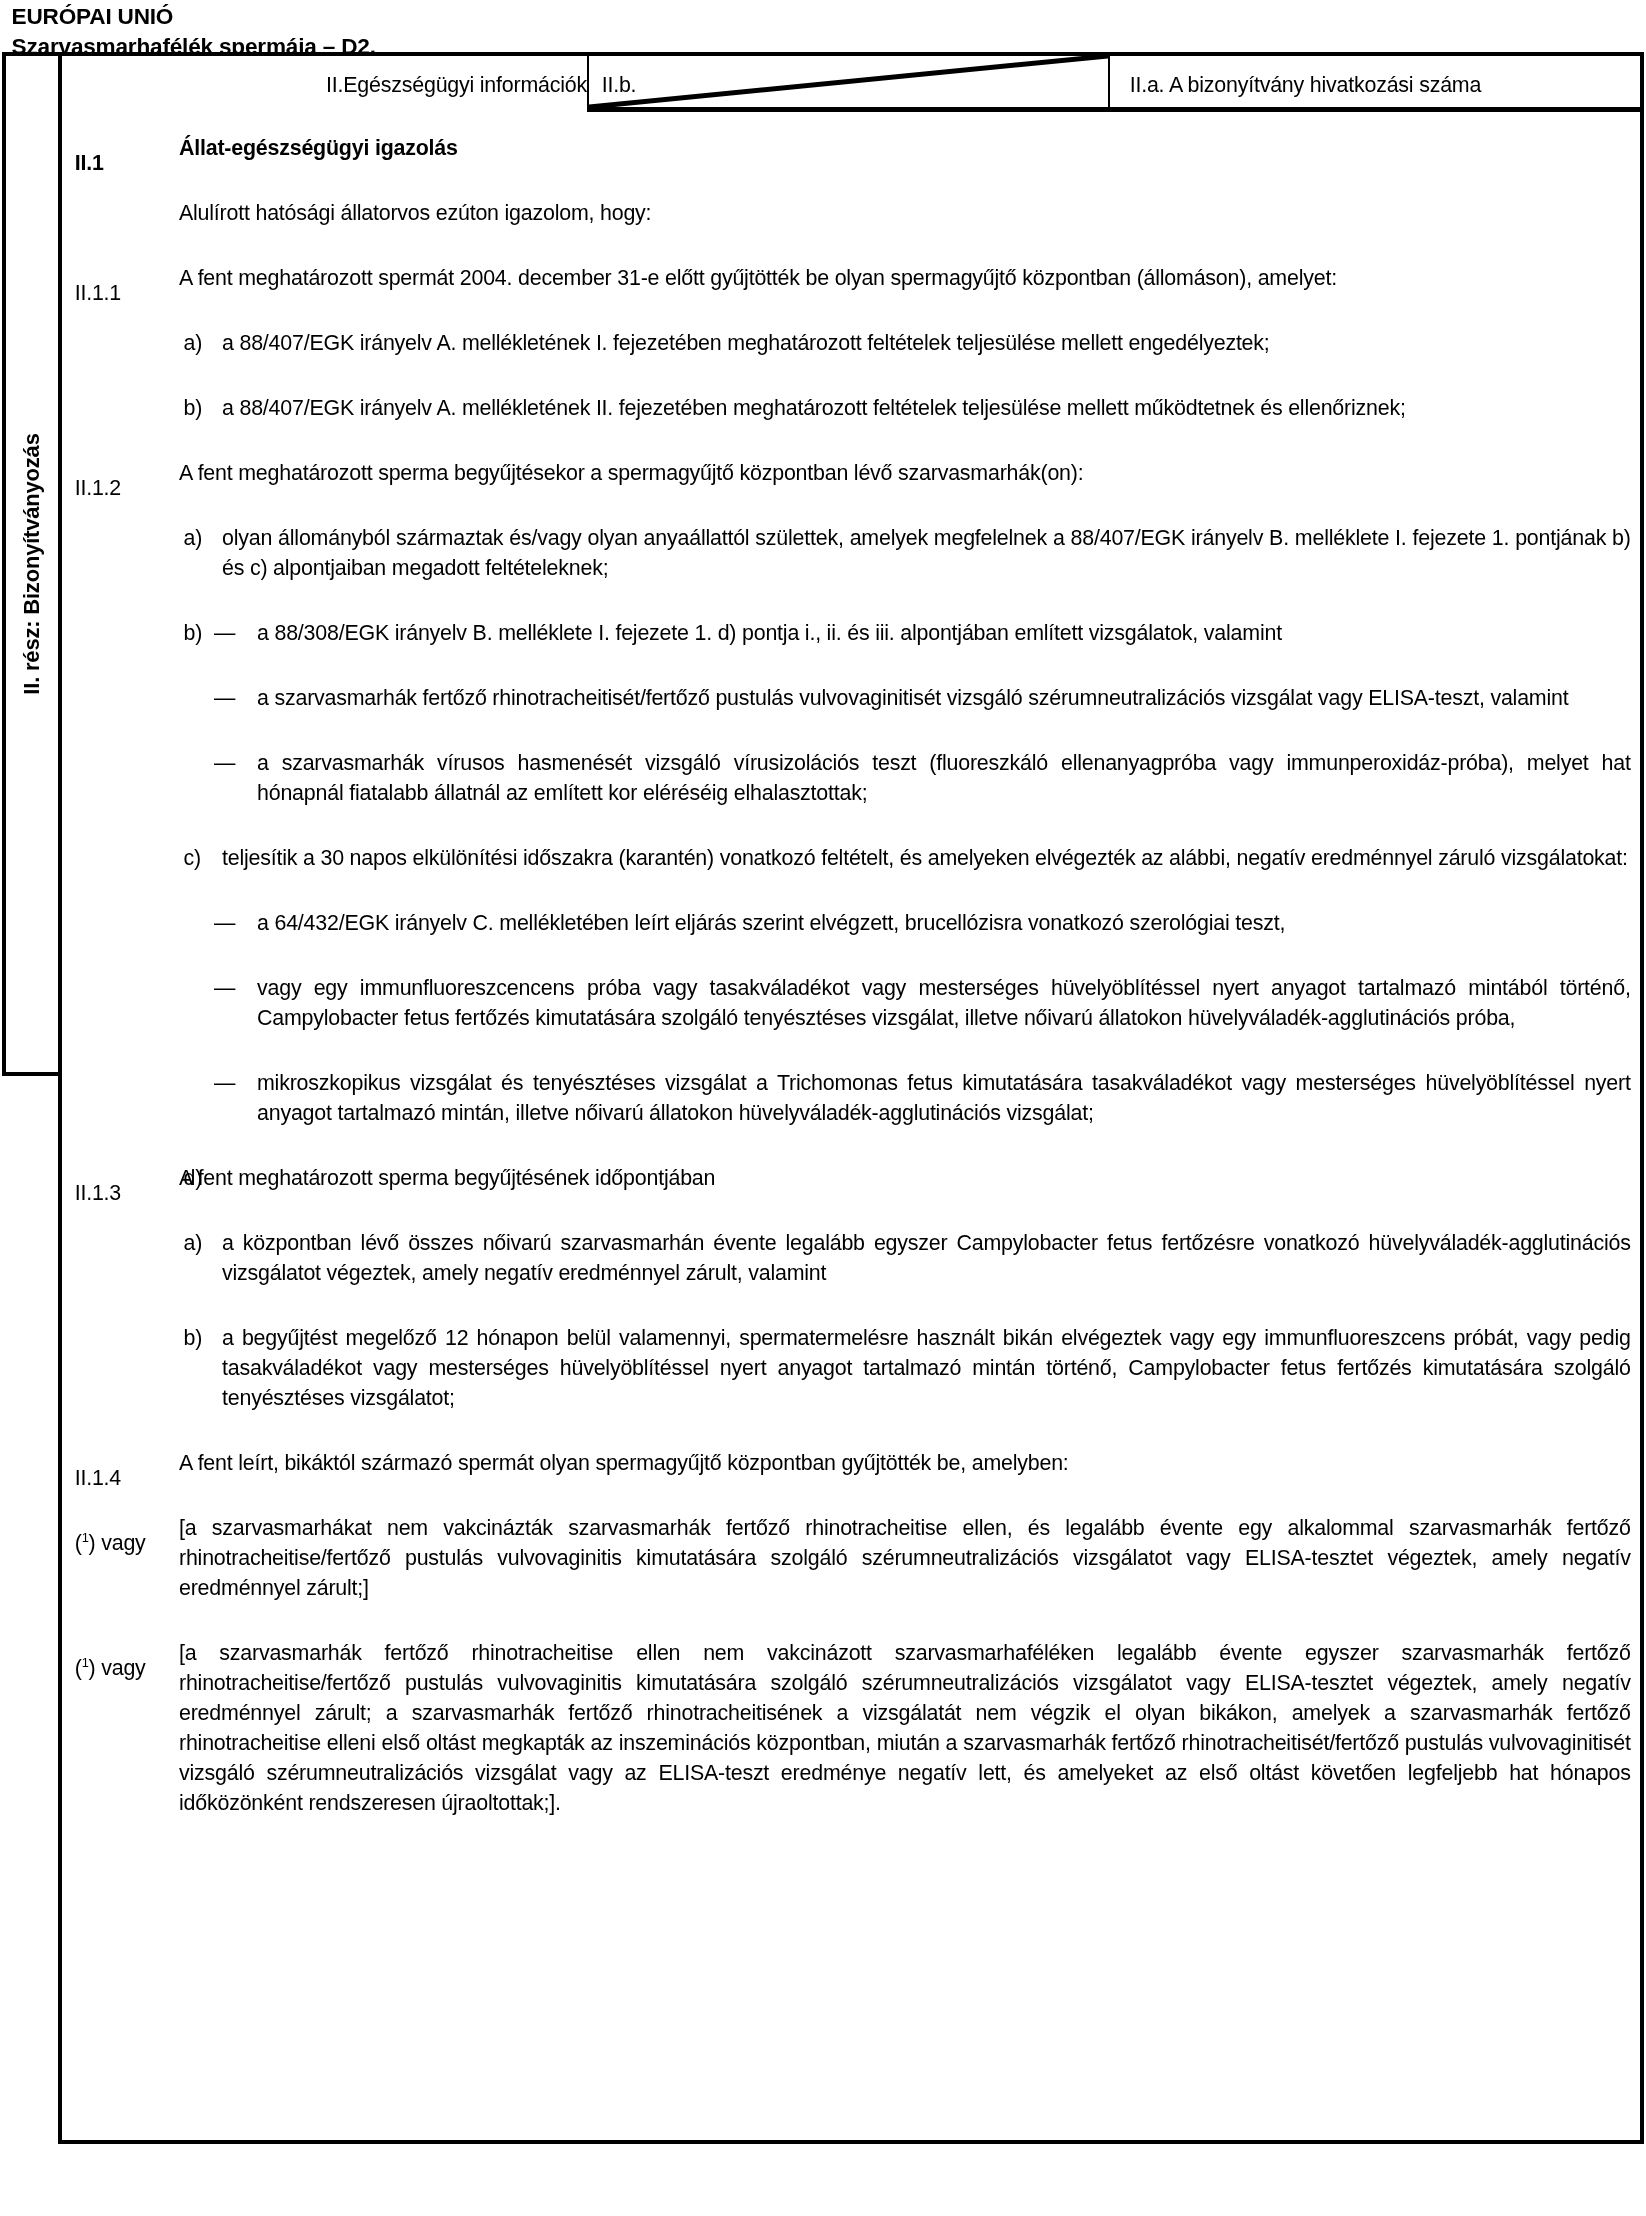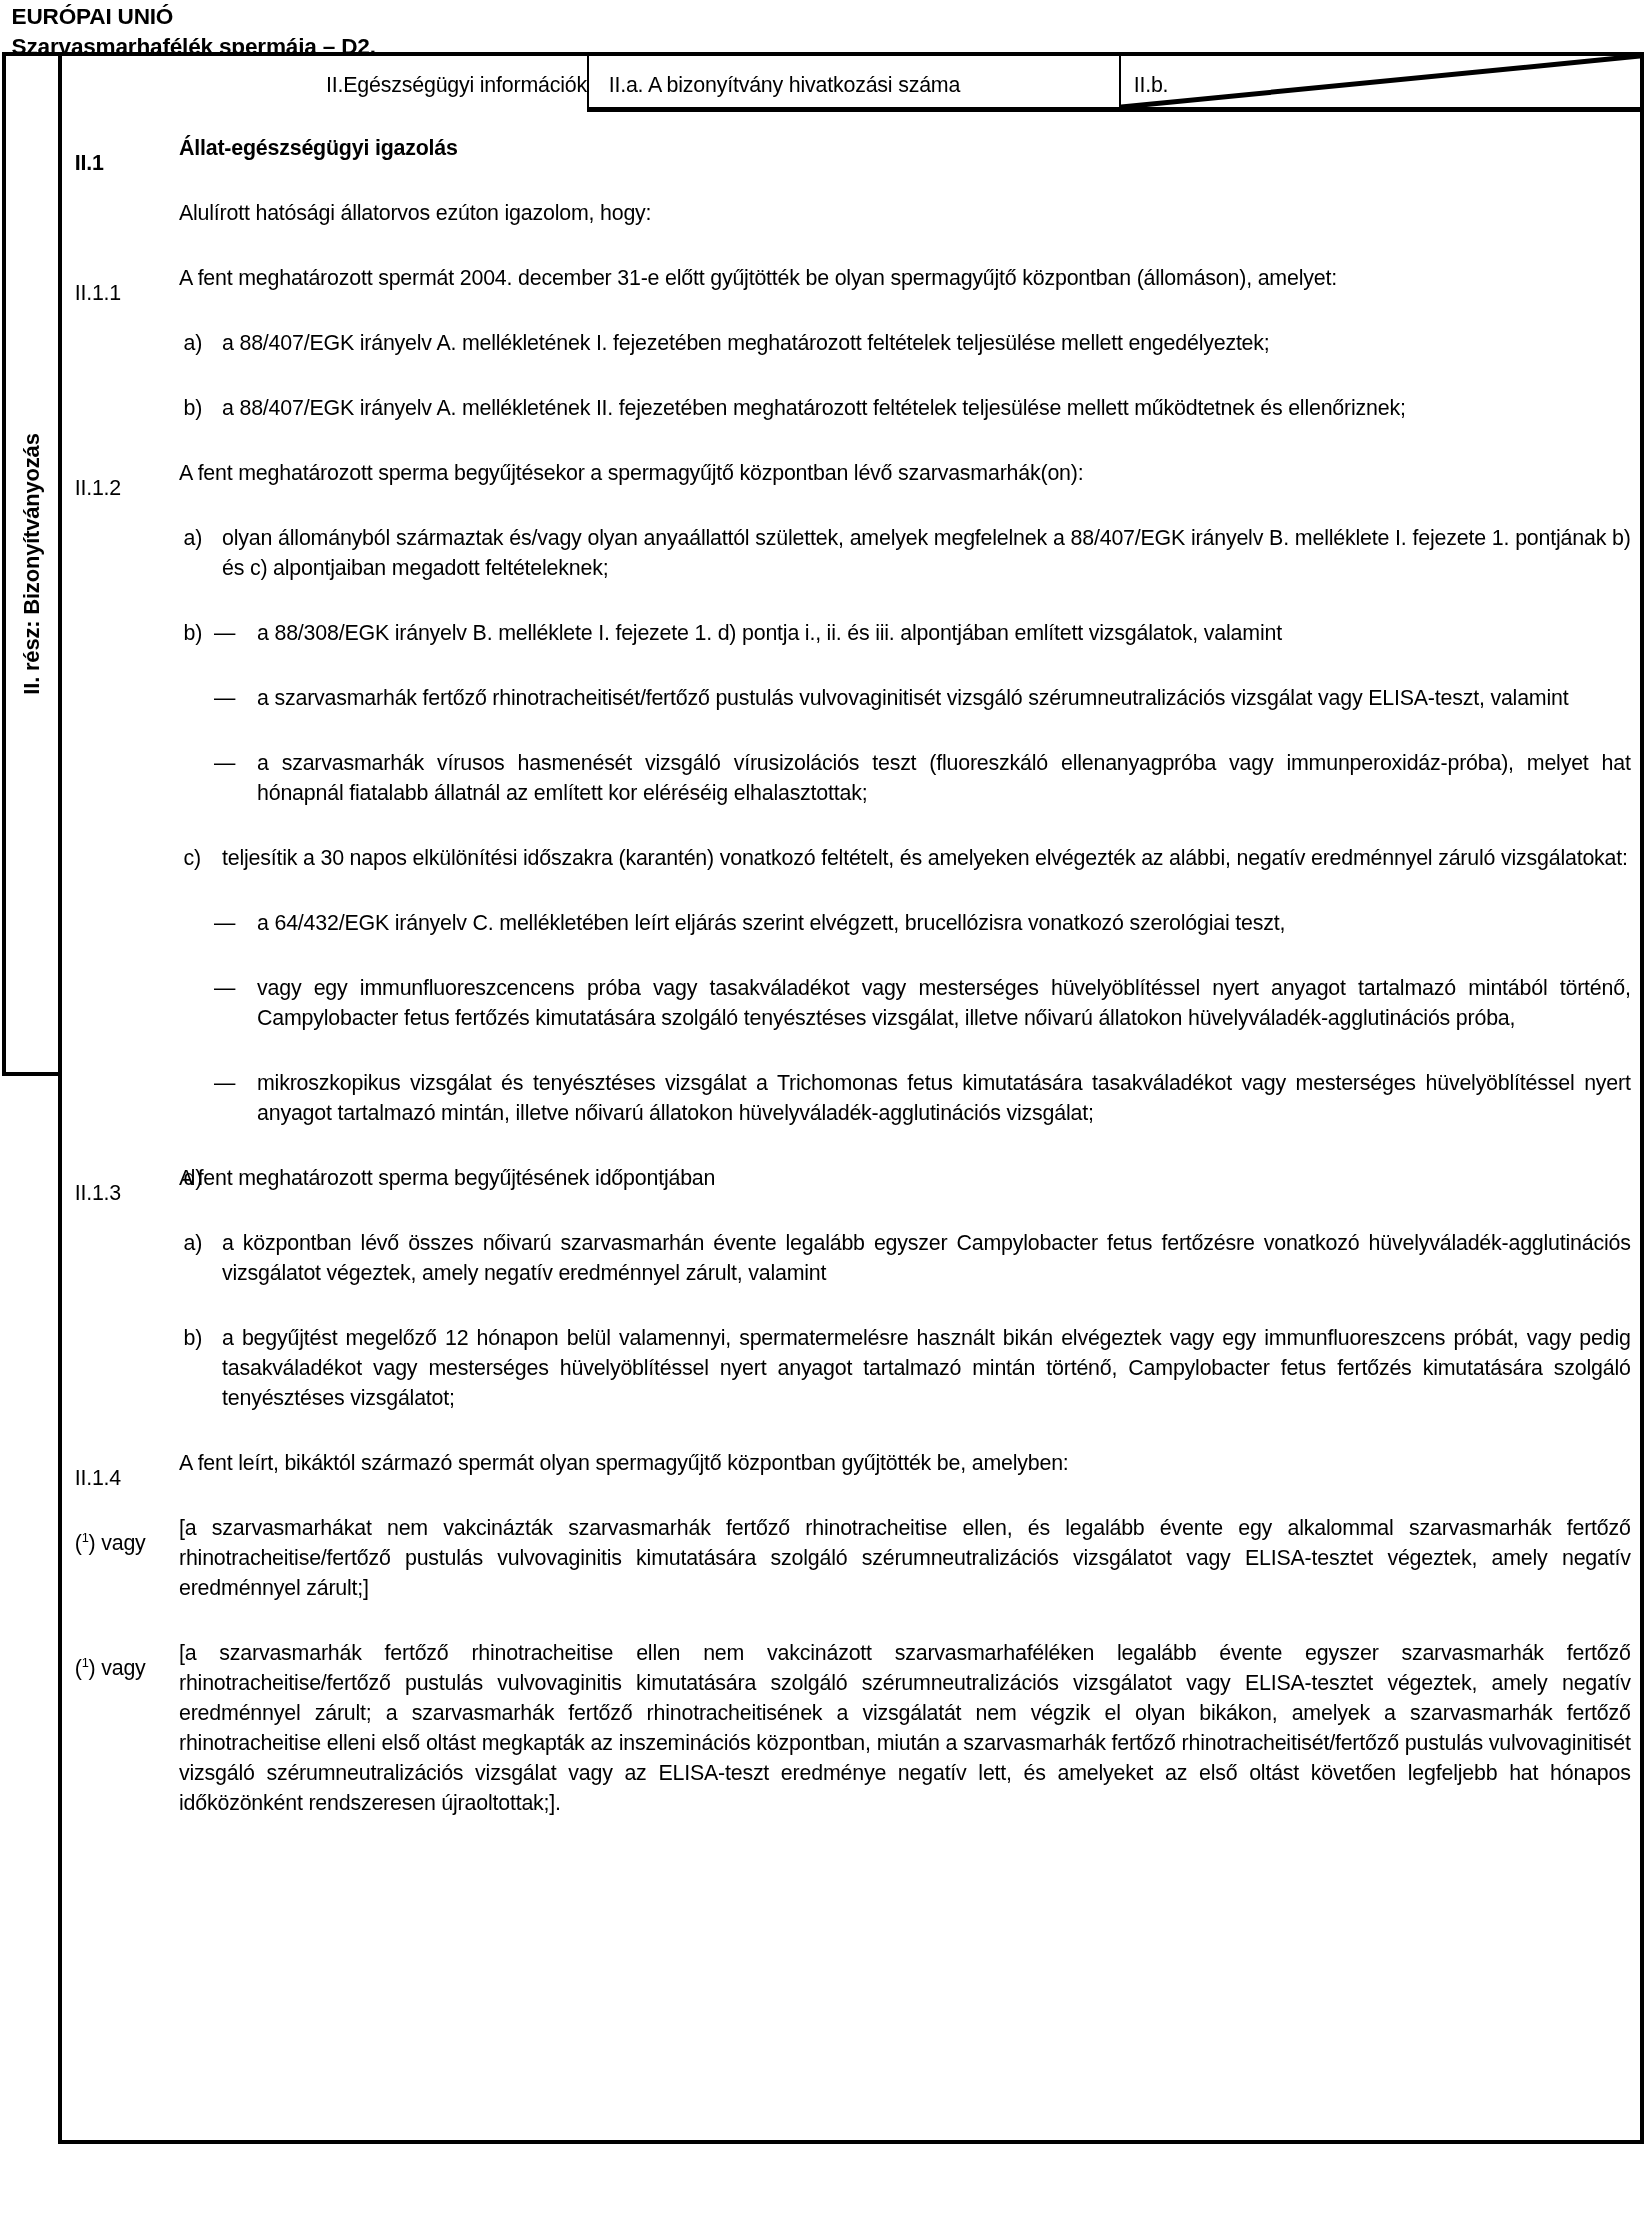--- a/index.html
+++ b/index.html
@@ -48,29 +48,29 @@
   <div class="side-box">
     <div class="side-label">II. rész: Bizonyítványozás</div>
   </div>
 
   <div class="main-box">
 
     <div class="hdr">
       <div class="hcell h1">
         <span class="hnum">II.</span><span>Egészségügyi információk</span>
       </div>
-      <div class="hcell h2">
-        <span>II.a. A bizonyítvány hivatkozási száma</span>
-      </div>
       <div class="hcell h3">
         <svg viewBox="0 0 100 100" preserveAspectRatio="none">
             <line x1="0" y1="100" x2="100" y2="0" stroke="#000" stroke-width="5" vector-effect="non-scaling-stroke"></line>
           </svg>
         <span>II.b.</span>
       </div>
+      <div class="hcell h2">
+        <span>II.a. A bizonyítvány hivatkozási száma</span>
+      </div>
     </div>
 
     <div class="content">
 
       <div class="sec">
         <div class="num bold">II.1</div>
         <div class="txt bold">Állat-egészségügyi igazolás</div>
       </div>
 
       <div class="sec">

